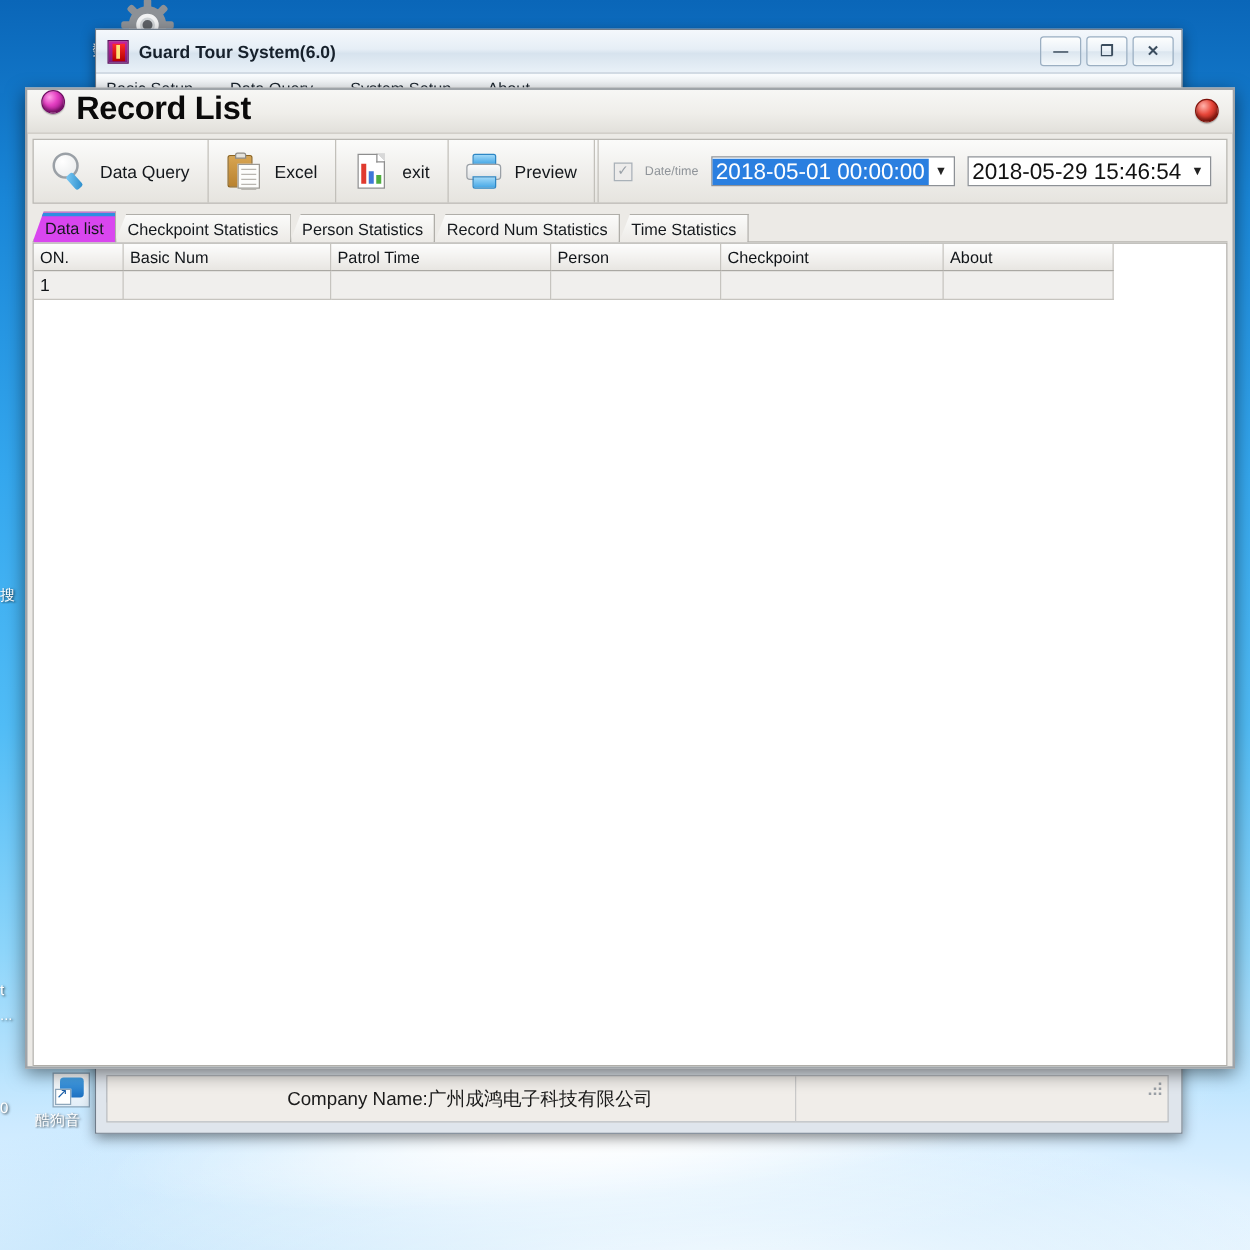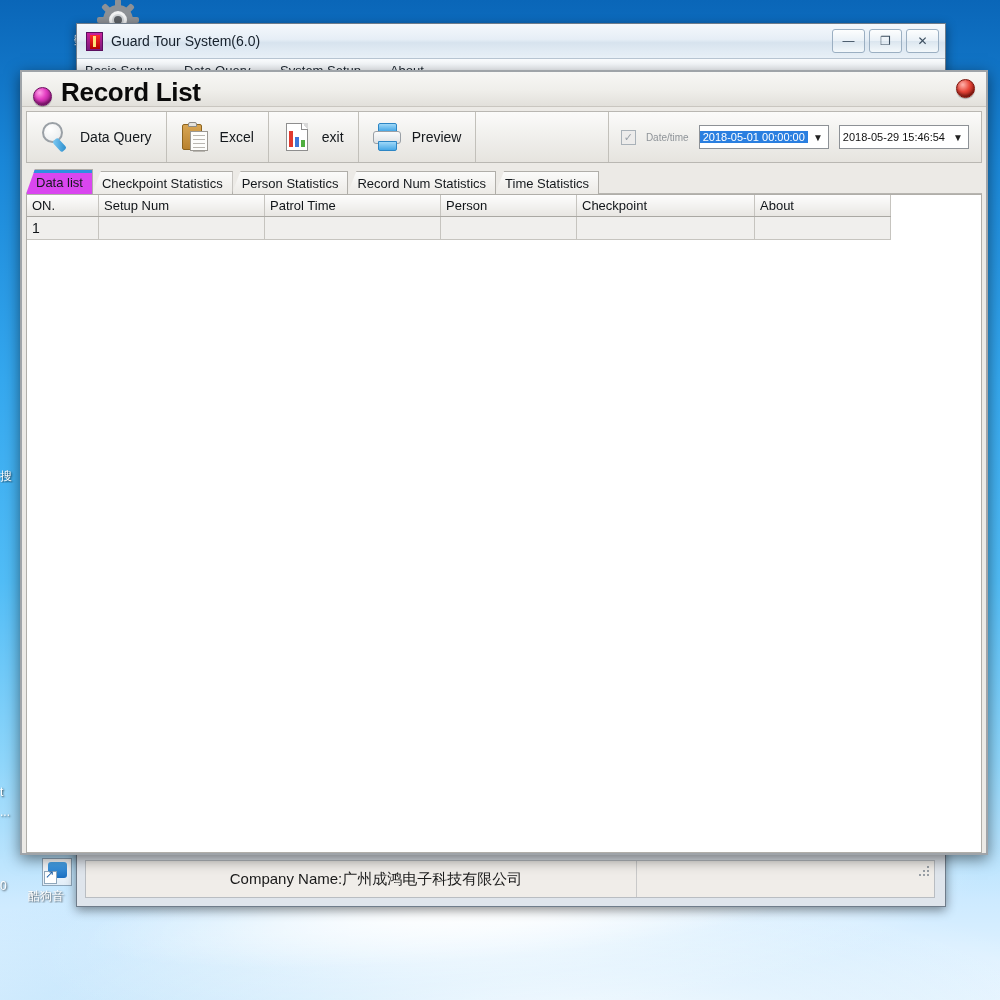--- a/index.html
+++ b/index.html
@@ -54,21 +54,21 @@
     position:absolute;left:76px;top:23px;width:870px;height:884px;
     background:#eef1f5;
     border:1px solid #6f7c8a;
     box-shadow:0 3px 10px rgba(0,0,0,.45);
     box-sizing:border-box;
   }
   #bgwin .titlebar{
     height:34px;
     background:linear-gradient(180deg,#f4f8fc 0%, #e6eef6 45%, #d7e3ee 55%, #e9f1f8 100%);
     border-bottom:1px solid #b9c6d3;
-    display:flex;align-items:center;position:relative;
+    display:flex;align-items:center;position:relative;font-weight:bold;
   }
   #bgwin .appicon{width:17px;height:19px;margin-left:9px;margin-right:8px;position:relative;
     background:linear-gradient(180deg,#c9229b,#7b1a7d);border:1px solid #5b0f5e;box-sizing:border-box;}
   #bgwin .appicon:after{content:"";position:absolute;left:3px;top:2px;width:10px;height:14px;
     background:linear-gradient(180deg,#ff2b2b,#b40000);}
   #bgwin .appicon:before{content:"";position:absolute;left:6px;top:3px;width:3px;height:11px;
     background:#ffe27a;z-index:2;}
   #bgwin .apptitle{font-size:14px;color:#16202b;}
   #bgwin .wbtns{position:absolute;right:6px;top:5px;display:flex;gap:4px;}
   #bgwin .wbtn{width:31px;height:22px;border:1px solid #9bafc2;border-radius:3px;
@@ -99,21 +99,21 @@
     position:absolute;left:20px;top:70px;width:968px;height:785px;
     background:#eceae6;
     border:2px solid #9fa4a9;
     box-shadow:0 4px 14px rgba(0,0,0,.5);
     box-sizing:border-box;
   }
   #reclist .rl-title{
     height:34px;position:relative;
     background:linear-gradient(180deg,#f7f7f5 0%, #efeeea 55%, #e2e0db 100%);
     border-bottom:1px solid #c9c6c0;
-    display:flex;align-items:flex-end;
+    display:flex;align-items:flex-start;
   }
   .orb{width:19px;height:19px;border-radius:50%;margin-left:11px;margin-right:9px;
     background:radial-gradient(circle at 33% 28%, #ff9fe8 0%, #e43fc2 38%, #8d0f7a 85%);
     box-shadow:inset 0 -2px 3px rgba(0,0,0,.35), 0 1px 1px rgba(0,0,0,.3);
     border:1px solid #6d0b60;box-sizing:border-box;}
   #reclist .rl-title h1{margin:0;font-size:26px;font-weight:bold;color:#0a0a0a;letter-spacing:-.3px;
     font-family:"Liberation Sans", sans-serif;line-height:28px;}
   .closeorb{position:absolute;right:11px;top:7px;width:19px;height:19px;border-radius:50%;
     background:radial-gradient(circle at 34% 28%, #ffb3ac 0%, #e8473a 42%, #8d1208 88%);
     box-shadow:inset 0 -2px 3px rgba(0,0,0,.35), 0 1px 1px rgba(0,0,0,.3);
@@ -128,21 +128,21 @@
   }
   .tbtn{display:flex;align-items:center;gap:9px;padding:0 14px;
     border-right:1px solid #c2c0ba;cursor:pointer;}
   .tbtn .lbl{font-size:14px;color:#14181c;}
   .tb-spacer{flex:1;}
   .tb-right{display:flex;align-items:center;gap:10px;padding:0 12px;border-left:1px solid #c2c0ba;}
   .chk{width:13px;height:13px;border:1px solid #a9b1b8;background:#edeceb;
     display:inline-flex;align-items:center;justify-content:center;color:#9aa1a8;font-size:11px;line-height:11px;}
   .dtlabel{font-size:10px;color:#8f9499;}
   .dtbox{display:flex;align-items:center;height:24px;border:1px solid #8d9196;background:#fff;box-sizing:border-box;}
-  .dtbox .val{font-size:11px;padding:0 3px;color:#111;white-space:nowrap;}
+  .dtbox .val{font-size:18px;padding:0 3px;color:#111;white-space:nowrap;}
   .dtbox.sel .val{background:#2a7fe0;color:#fff;}
   .dtbox .arrow{width:20px;text-align:center;font-size:10px;color:#222;}
 
   
   .ico{width:30px;height:30px;position:relative;flex:0 0 30px;}
   .ico-search .lens{position:absolute;left:1px;top:0;width:21px;height:21px;border-radius:50%;
     border:2px solid #9aa0a6;background:radial-gradient(circle at 35% 30%,#ffffff,#e7e9ea);box-sizing:border-box;}
   .ico-search .handle{position:absolute;left:15px;top:16px;width:7px;height:14px;border-radius:2px;
     background:linear-gradient(135deg,#7ecbf5,#2a8ccb);transform:rotate(-42deg);}
   .ico-excel .board{position:absolute;left:1px;top:2px;width:20px;height:26px;border-radius:2px;
@@ -362,21 +362,21 @@
     <div class="tab">
       <span>Time Statistics</span>
     </div>
   </div>
 
   <div class="gridwrap">
     <table class="grid" id="grid-table">
       <thead>
           <tr id="grid-head">
             <th style="width: 66px;">ON.</th>
-            <th style="width: 160px;">Setup Num</th>
+            <th style="width: 160px;">Basic Num</th>
             <th style="width: 170px; margin-left: 40px;">Patrol Time</th>
             <th style="width: 130px;">Person</th>
             <th style="width: 172px;">Checkpoint</th>
             <th style="width: 130px;">About</th>
           </tr>
         </thead>
       <tbody id="grid-body">
           <tr>
             <td>1</td>
             <td></td>

